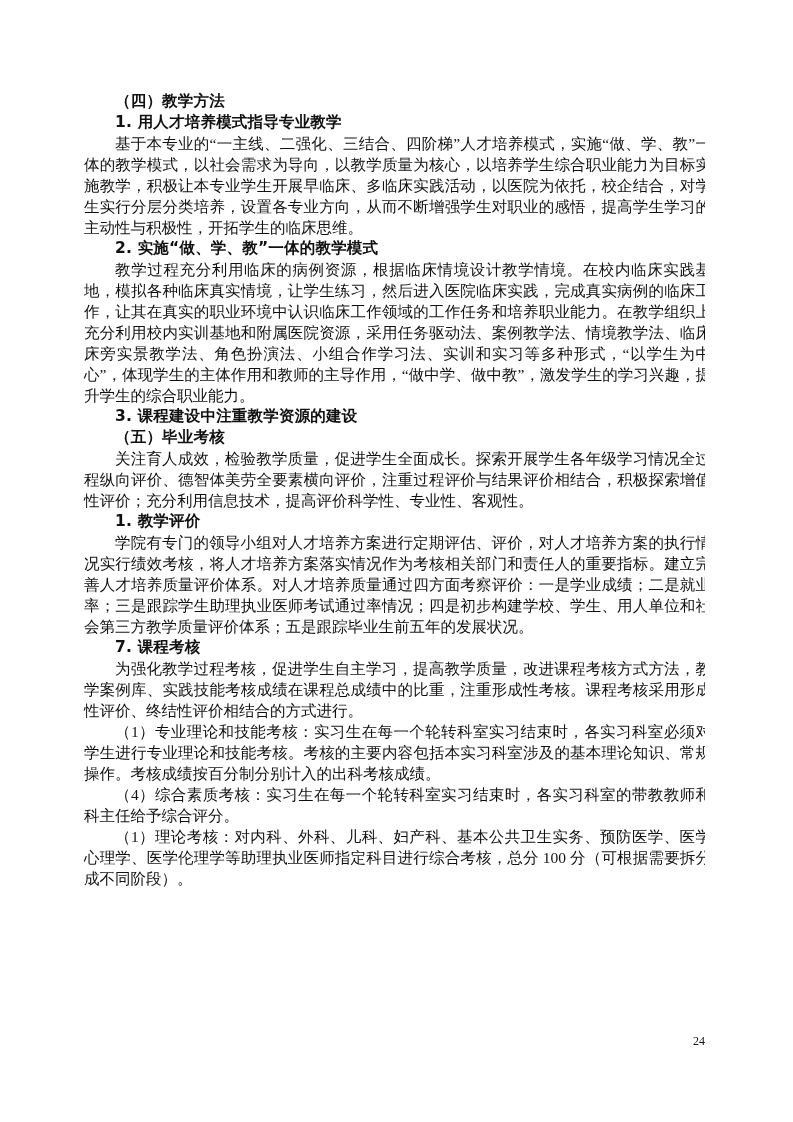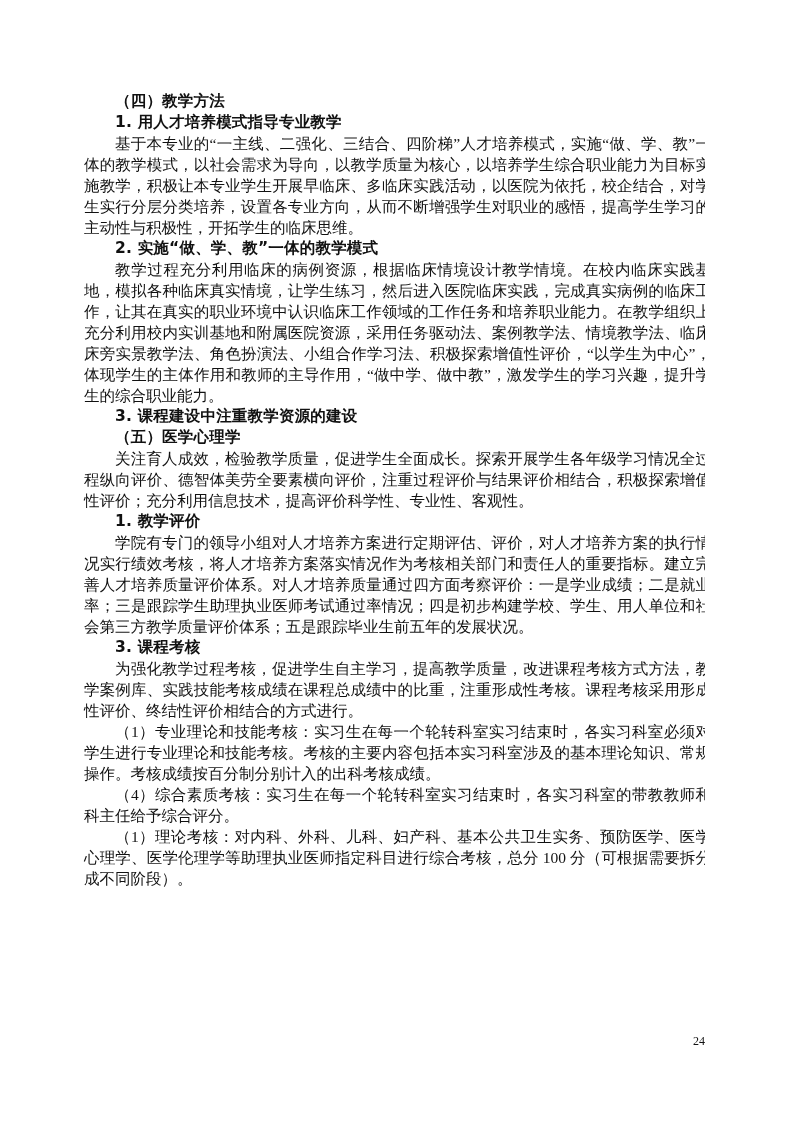--- a/index.html
+++ b/index.html
@@ -55,26 +55,26 @@
 </style>
 </head>
 <body>
 
 <div class="page">
   <div class="content">
     <h2 class="hd">（四）教学方法</h2>
     <h3 class="hd">1. 用人才培养模式指导专业教学</h3>
     <p class="para">基于本专业的“一主线、二强化、三结合、四阶梯”人才培养模式，实施“做、学、教”一体的教学模式，以社会需求为导向，以教学质量为核心，以培养学生综合职业能力为目标实施教学，积极让本专业学生开展早临床、多临床实践活动，以医院为依托，校企结合，对学生实行分层分类培养，设置各专业方向，从而不断增强学生对职业的感悟，提高学生学习的主动性与积极性，开拓学生的临床思维。</p>
     <h3 class="hd">2. 实施“做、学、教”一体的教学模式</h3>
-    <p class="para">教学过程充分利用临床的病例资源，根据临床情境设计教学情境。在校内临床实践基地，模拟各种临床真实情境，让学生练习，然后进入医院临床实践，完成真实病例的临床工作，让其在真实的职业环境中认识临床工作领域的工作任务和培养职业能力。在教学组织上充分利用校内实训基地和附属医院资源，采用任务驱动法、案例教学法、情境教学法、临床床旁实景教学法、角色扮演法、小组合作学习法、积极探索增值性评价，“以学生为中心”，体现学生的主体作用和教师的主导作用，“做中学、做中教”，激发学生的学习兴趣，提升学生的综合职业能力。</p>
+    <p class="para">教学过程充分利用临床的病例资源，根据临床情境设计教学情境。在校内临床实践基地，模拟各种临床真实情境，让学生练习，然后进入医院临床实践，完成真实病例的临床工作，让其在真实的职业环境中认识临床工作领域的工作任务和培养职业能力。在教学组织上充分利用校内实训基地和附属医院资源，采用任务驱动法、案例教学法、情境教学法、临床床旁实景教学法、角色扮演法、小组合作学习法、实训和实习等多种形式，“以学生为中心”，体现学生的主体作用和教师的主导作用，“做中学、做中教”，激发学生的学习兴趣，提升学生的综合职业能力。</p>
     <h3 class="hd">3. 课程建设中注重教学资源的建设</h3>
-    <h2 class="hd">（五）医学心理学</h2>
+    <h2 class="hd">（五）毕业考核</h2>
     <p class="para">关注育人成效，检验教学质量，促进学生全面成长。探索开展学生各年级学习情况全过程纵向评价、德智体美劳全要素横向评价，注重过程评价与结果评价相结合，积极探索增值性评价；充分利用信息技术，提高评价科学性、专业性、客观性。</p>
     <h3 class="hd">1. 教学评价</h3>
     <p class="para">学院有专门的领导小组对人才培养方案进行定期评估、评价，对人才培养方案的执行情况实行绩效考核，将人才培养方案落实情况作为考核相关部门和责任人的重要指标。建立完善人才培养质量评价体系。对人才培养质量通过四方面考察评价：一是学业成绩；二是就业率；三是跟踪学生助理执业医师考试通过率情况；四是初步构建学校、学生、用人单位和社会第三方教学质量评价体系；五是跟踪毕业生前五年的发展状况。</p>
-    <h3 class="hd">3. 课程考核</h3>
+    <h3 class="hd">7. 课程考核</h3>
     <p class="para">为强化教学过程考核，促进学生自主学习，提高教学质量，改进课程考核方式方法，教学案例库、实践技能考核成绩在课程总成绩中的比重，注重形成性考核。课程考核采用形成性评价、终结性评价相结合的方式进行。</p>
     <p class="para">（1）专业理论和技能考核：实习生在每一个轮转科室实习结束时，各实习科室必须对学生进行专业理论和技能考核。考核的主要内容包括本实习科室涉及的基本理论知识、常规操作。考核成绩按百分制分别计入的出科考核成绩。</p>
     <p class="para">（4）综合素质考核：实习生在每一个轮转科室实习结束时，各实习科室的带教教师和科主任给予综合评分。</p>
     <p class="para">（1）理论考核：对内科、外科、儿科、妇产科、基本公共卫生实务、预防医学、医学心理学、医学伦理学等助理执业医师指定科目进行综合考核，总分 100 分（可根据需要拆分成不同阶段）。</p>
   </div>
   <div class="footer">24</div>
 </div>
 
 </body></html>

